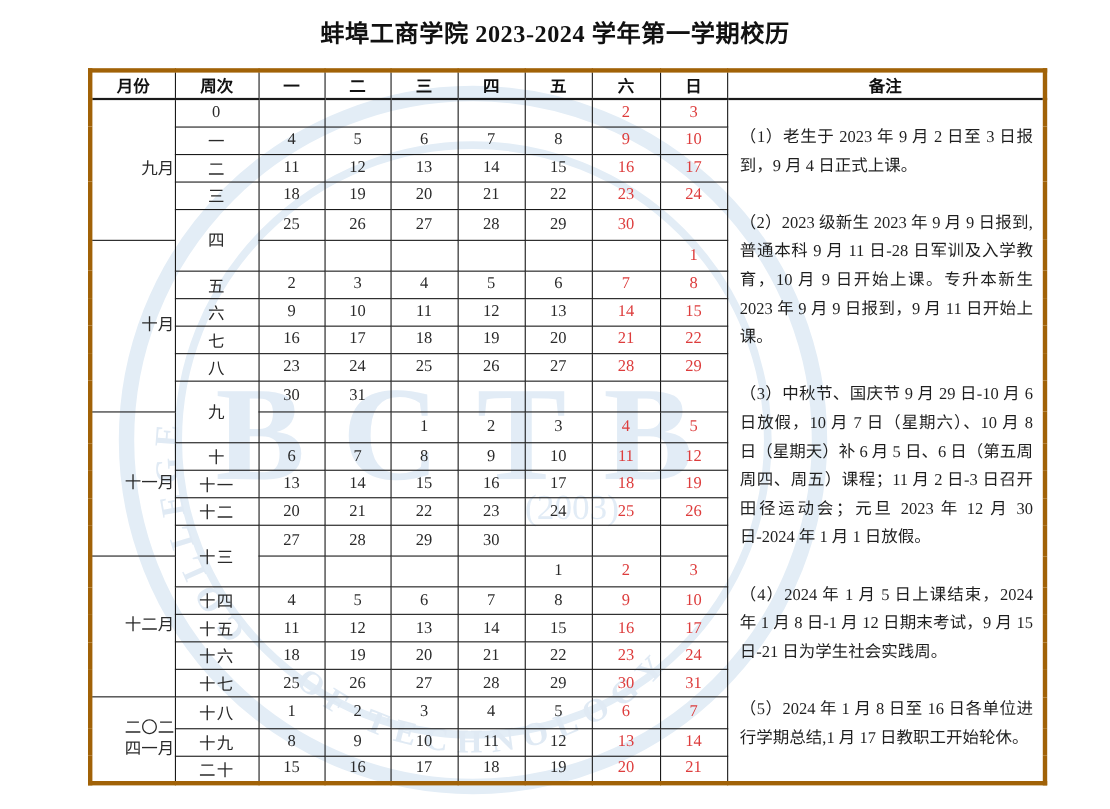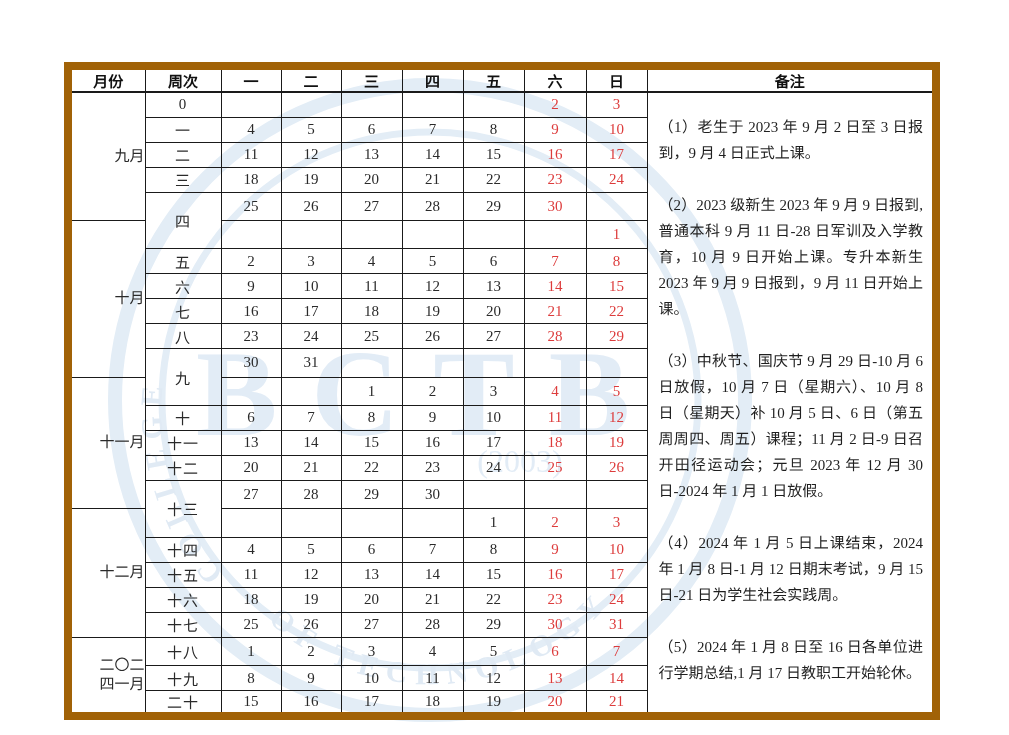--- a/index.html
+++ b/index.html
@@ -7,23 +7,23 @@
     position:relative; width:1009px; height:735px; background:#ffffff;
     font-family:"Liberation Serif","DejaVu Serif",serif; color:#222; overflow:hidden;
   }
   .watermark {position:absolute; left:0; top:0; z-index:0; pointer-events:none;}
   .title {
     position:absolute; top:12px; left:0; width:100%; margin:0;
     text-align:center; font-size:22px; font-weight:bold; letter-spacing:0.5px;
     z-index:2; color:#111;
   }
   table.cal {
-    position:absolute; left:64px; top:62px; z-index:1;
+    position:absolute; left:80px; top:62px; z-index:1;
     border-collapse:collapse; table-layout:fixed;
-    border:8px solid #a16207; background:transparent;
+    border:4px solid #a16207; background:transparent;
   }
   .cal th, .cal td {
     border:1px solid #1a1a1a; padding:0; overflow:hidden;
     font-size:15px; text-align:center; vertical-align:middle; color:#2a2a2a;
   }
   .cal thead tr {height:26px;}
   .cal tbody tr {height:25px;}
   .cal thead th {font-weight:bold; border-bottom-width:2px; color:#111;}
   td.red {color:#dd3c3c;}
   td.month {line-height:19px;text-align:right;}
@@ -51,20 +51,21 @@
     <text x="430" y="435" text-anchor="middle" font-size="122" font-weight="bold" letter-spacing="34" fill="#e2ecf6" font-family="Liberation Serif, DejaVu Serif, serif">BCTB</text>
     <text x="520" y="472" text-anchor="middle" font-size="32" fill="#e2ecf6" font-family="Liberation Serif, DejaVu Serif, serif">(2003)</text>
     <text font-size="30" letter-spacing="9" fill="#e0eaf4" font-weight="bold" font-family="Liberation Serif, DejaVu Serif, serif">
       <textPath href="#wm-bottom-arc" startOffset="18%">OF TECHNOLOGY</textPath>
     </text>
     <text font-size="30" letter-spacing="9" fill="#e0eaf4" font-weight="bold" font-family="Liberation Serif, DejaVu Serif, serif">
       <textPath href="#wm-left-arc" startOffset="5%">COLLEGE</textPath>
     </text>
   </svg>
 
+  <h1 class="title">蚌埠工商学院 2023-2024 学年第一学期校历</h1>
 
   <table class="cal">
     <colgroup id="cal-cols">
         <col style="width: 77px;">
         <col style="width: 76px;">
         <col style="width: 60px;">
         <col style="width: 60px;">
         <col style="width: 61px;">
         <col style="width: 61px;">
         <col style="width: 61px;">
@@ -93,21 +94,21 @@
           <td class="day"></td>
           <td class="day"></td>
           <td class="day"></td>
           <td class="day"></td>
           <td class="day"></td>
           <td class="day red">2</td>
           <td class="day red">3</td>
           <td class="notes" rowspan="24">
             <p>（1）老生于 2023 年 9 月 2 日至 3 日报到，9 月 4 日正式上课。</p>
             <p>（2）2023 级新生 2023 年 9 月 9 日报到,普通本科 9 月 11 日-28 日军训及入学教育，10 月 9 日开始上课。专升本新生 2023 年 9 月 9 日报到，9 月 11 日开始上课。</p>
-            <p>（3）中秋节、国庆节 9 月 29 日-10 月 6 日放假，10 月 7 日（星期六）、10 月 8 日（星期天）补 10 月 5 日、6 日（第五周周四、周五）课程；11 月 2 日-9 日召开田径运动会；元旦 2023 年 12 月 30 日-2024 年 1 月 1 日放假。</p>
+            <p>（3）中秋节、国庆节 9 月 29 日-10 月 6 日放假，10 月 7 日（星期六）、10 月 8 日（星期天）补 6 月 5 日、6 日（第五周周四、周五）课程；11 月 2 日-3 日召开田径运动会；元旦 2023 年 12 月 30 日-2024 年 1 月 1 日放假。</p>
             <p>（4）2024 年 1 月 5 日上课结束，2024 年 1 月 8 日-1 月 12 日期末考试，9 月 15 日-21 日为学生社会实践周。</p>
             <p>（5）2024 年 1 月 8 日至 16 日各单位进行学期总结,1 月 17 日教职工开始轮休。</p>
           </td>
         </tr>
         <tr>
           <td class="week" rowspan="1">一</td>
           <td class="day">4</td>
           <td class="day">5</td>
           <td class="day">6</td>
           <td class="day">7</td>

